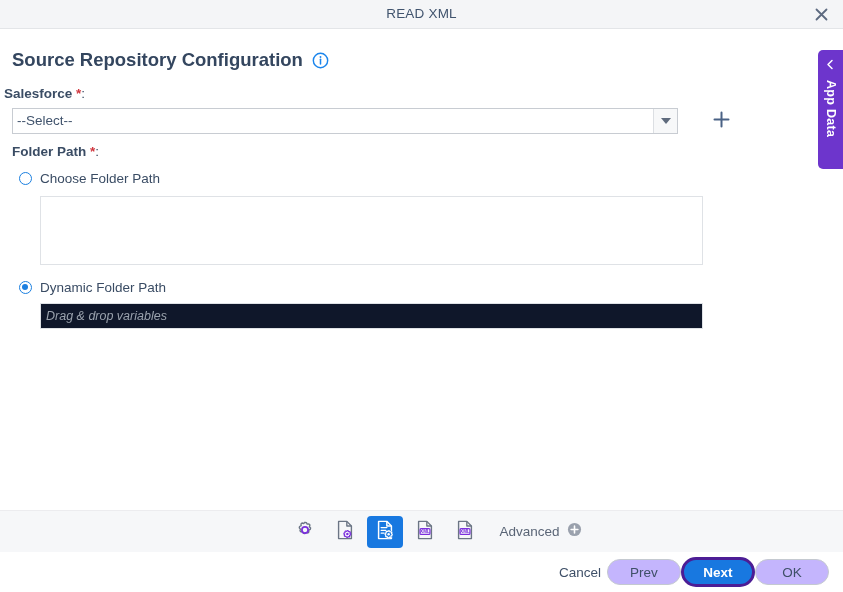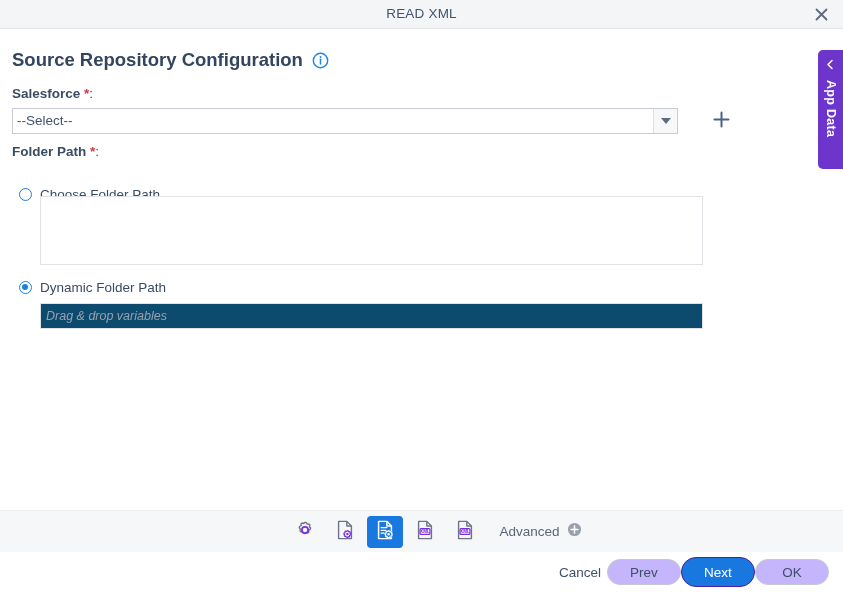--- a/index.html
+++ b/index.html
@@ -61,21 +61,21 @@
     position: absolute;
     font-size: 13.5px;
     color: #3a4c64;
     font-weight: bold;
     white-space: nowrap;
   }
   .req { color: #d0373f; font-weight: bold; }
   .lbl-normal { font-weight: normal; }
 
   
-  .lbl-salesforce { left: 12px; top: 57px; }
+  .lbl-salesforce { left: 4px; top: 57px; }
 
   .select-wrap {
     position: absolute; left: 12px; top: 79px;
     width: 666px; height: 26px;
     display: flex;
     border: 1px solid #c8ccd2;
     background: #ffffff;
   }
   .select-value {
     flex: 1;
@@ -128,35 +128,35 @@
     width: 6.2px; height: 6.2px;
     border-radius: 50%;
     background: #1b7fe0;
   }
   .radio-label {
     font-size: 13.5px;
     color: #3a4c64;
     white-space: nowrap;
   }
 
-  .row-choose { left: 19px; top: 158px; }
+  .row-choose { left: 19px; top: 142px; }
   .row-dynamic { left: 19px; top: 251px; }
 
   .folder-box {
     position: absolute; left: 40px; top: 167px;
     width: 663px; height: 69px;
     border: 1px solid #dfe2e6;
     background: #ffffff;
   }
 
   .dynamic-input {
     position: absolute; left: 40px; top: 274px;
     width: 663px; height: 26px;
     border: 1px solid #dfe2e6;
-    background: #0c4a6e;
+    background: #0f172a;
     font-family: "Liberation Sans", sans-serif;
     font-size: 12.5px;
     font-style: italic;
     color: #9aa2ad;
     padding-left: 5px;
     line-height: 24px;
     outline: none;
   }
   .dynamic-input::placeholder { color: #9aa2ad; font-style: italic; opacity: 1; }
 
@@ -230,24 +230,24 @@
     color: #3f5068;
     padding: 5px 6px;
   }
   .btn-outline {
     border: 1px solid #c4c9d0;
     background: #c4b5fd;
     color: #3f5068;
     width: 74px; height: 26px;
   }
   .btn-primary {
-    border: 1px solid #4c1d95;
+    border: 3px solid #4c1d95;
     background: #1878e0;
     color: #ffffff;
-    font-weight: normal;
+    font-weight: bold;
     width: 74px; height: 30px;
   }
 </style>
 </head>
 <body>
 
 <div class="titlebar">
   <div class="titlebar-title">READ XML</div>
   <div class="close-btn">
     <span>

